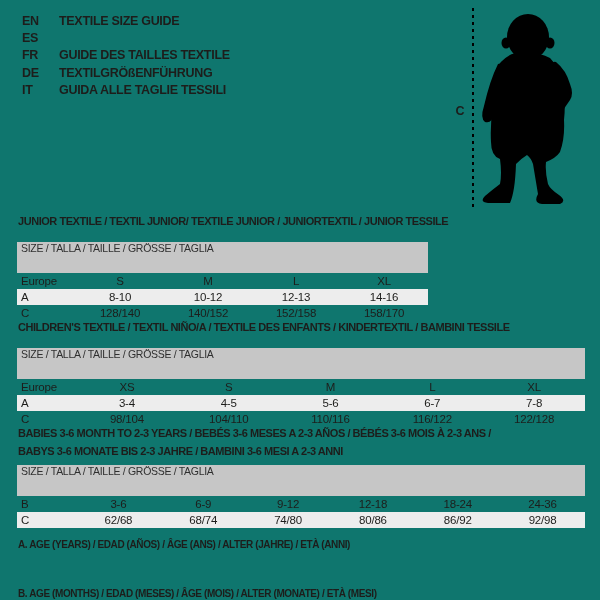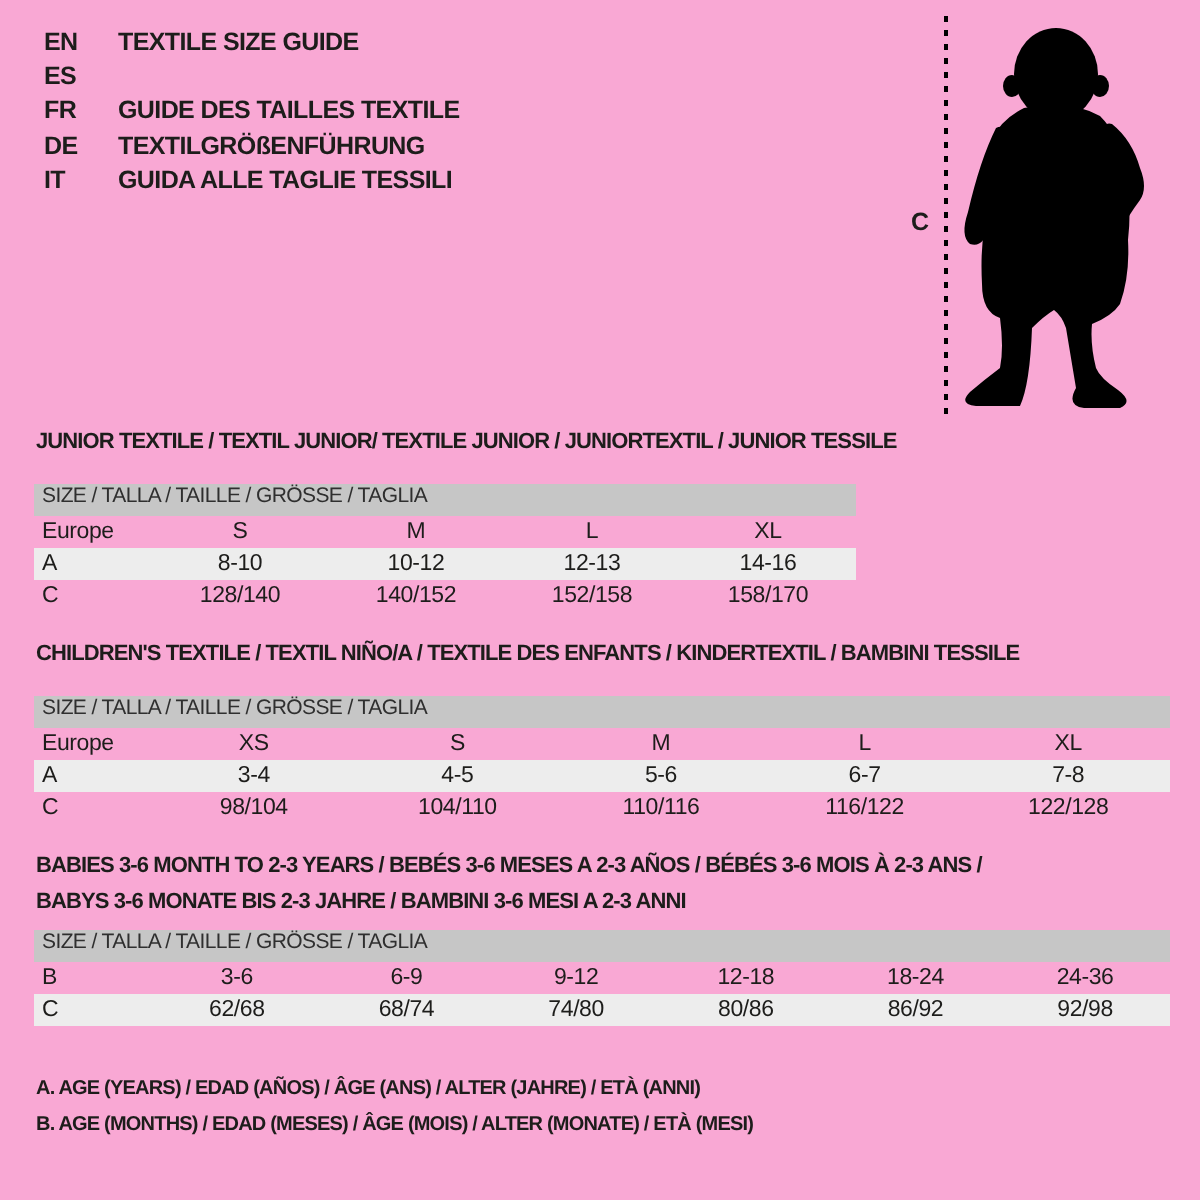--- a/index.html
+++ b/index.html
@@ -1,33 +1,33 @@
 <!DOCTYPE html>
 <html><head>
 <meta charset="utf-8">
 <style>
   html,body{margin:0;padding:0;background:#fff;}
   .page{
-    position:relative;width:600px;height:600px;background:#f9a8d4;overflow:hidden;
+    position:relative;width:600px;height:600px;background:#0f766e;overflow:hidden;
     font-family:"Liberation Sans","DejaVu Sans",sans-serif;color:#1d1d1b;
   }
   
   .lang-list{position:absolute;left:22px;top:13px;}
   .lang-row{display:flex;font-weight:700;font-size:12.5px;line-height:17.2px;letter-spacing:-0.3px;white-space:nowrap;}
   .lang-code{width:37px;flex:0 0 37px;}
   
   .measure-line{position:absolute;left:472px;top:8px;width:2px;height:203px;
     background-image:repeating-linear-gradient(to bottom,#000 0 3px,transparent 3px 7px);}
   .measure-label{position:absolute;left:452px;top:104px;width:16px;text-align:center;font-weight:700;font-size:12.5px;}
   .child-svg{position:absolute;left:476px;top:6px;}
   
   .section-title{position:absolute;left:18px;font-weight:700;font-size:11px;letter-spacing:-0.45px;white-space:nowrap;}
   
   .size-table{position:absolute;left:17px;}
-  .t-bar{background:#c6c6c6;height:16px;line-height:13px;font-size:10.5px;letter-spacing:-0.3px;padding-left:4px;color:#2f2f2f;white-space:nowrap;}
+  .t-bar{background:#c6c6c6;height:31px;line-height:13px;font-size:10.5px;letter-spacing:-0.3px;padding-left:4px;color:#2f2f2f;white-space:nowrap;}
   .t-row{display:flex;height:16px;align-items:center;font-size:11.5px;letter-spacing:-0.2px;}
   .t-row.striped{background:#ededed;}
   .t-label{flex:0 0 55px;width:55px;padding-left:4px;}
   .t-cell{flex:1;text-align:center;}
   
   .legend-line{position:absolute;left:18px;font-weight:700;font-size:10px;letter-spacing:-0.4px;white-space:nowrap;}
 </style>
 </head>
 <body>
 
@@ -157,15 +157,15 @@
       <div class="t-cell">62/68</div>
       <div class="t-cell">68/74</div>
       <div class="t-cell">74/80</div>
       <div class="t-cell">80/86</div>
       <div class="t-cell">86/92</div>
       <div class="t-cell">92/98</div>
     </div>
   </div>
 
   <div class="legend-line" style="top:539px">A. AGE (YEARS) / EDAD (AÑOS) / ÂGE (ANS) / ALTER (JAHRE) / ETÀ (ANNI)</div>
-  <div class="legend-line" style="top:557px">B. AGE (MONTHS) / EDAD (MESES) / ÂGE (MOIS) / ALTER (MONATE) / ETÀ (MESI)</div>
+  <div class="legend-line" style="top:588px">B. AGE (MONTHS) / EDAD (MESES) / ÂGE (MOIS) / ALTER (MONATE) / ETÀ (MESI)</div>
 
 </div>
 
 </body></html>

